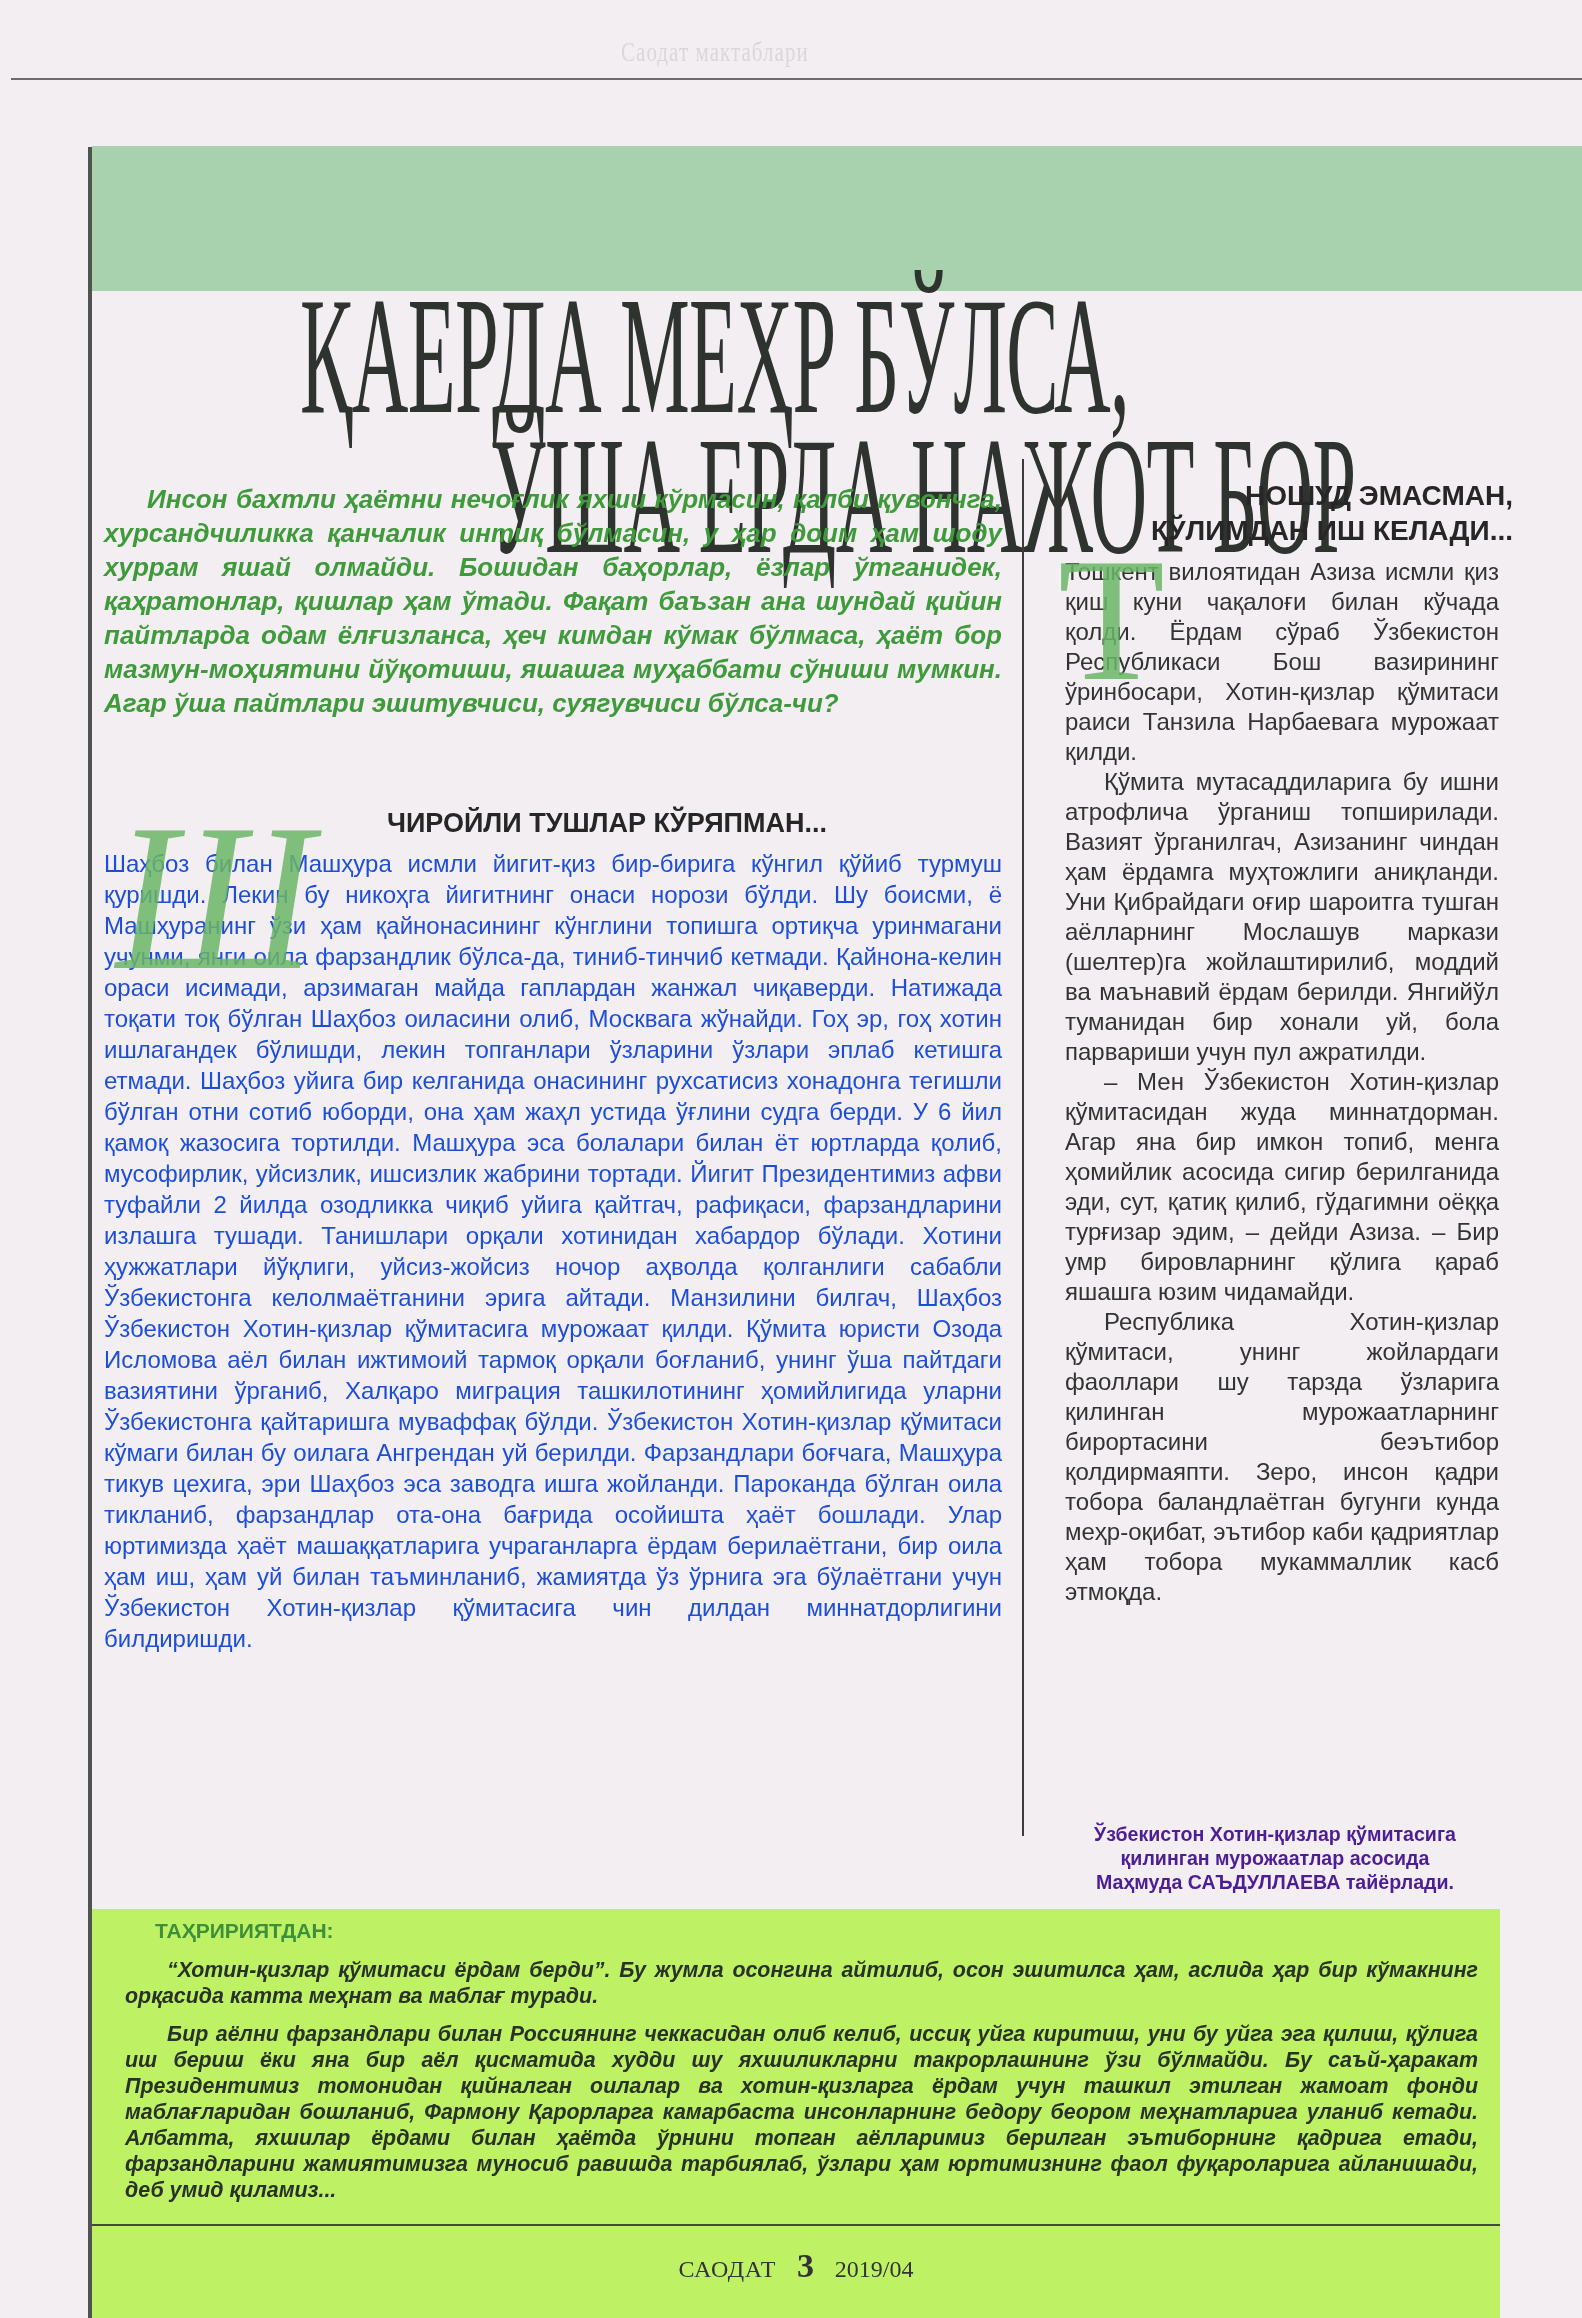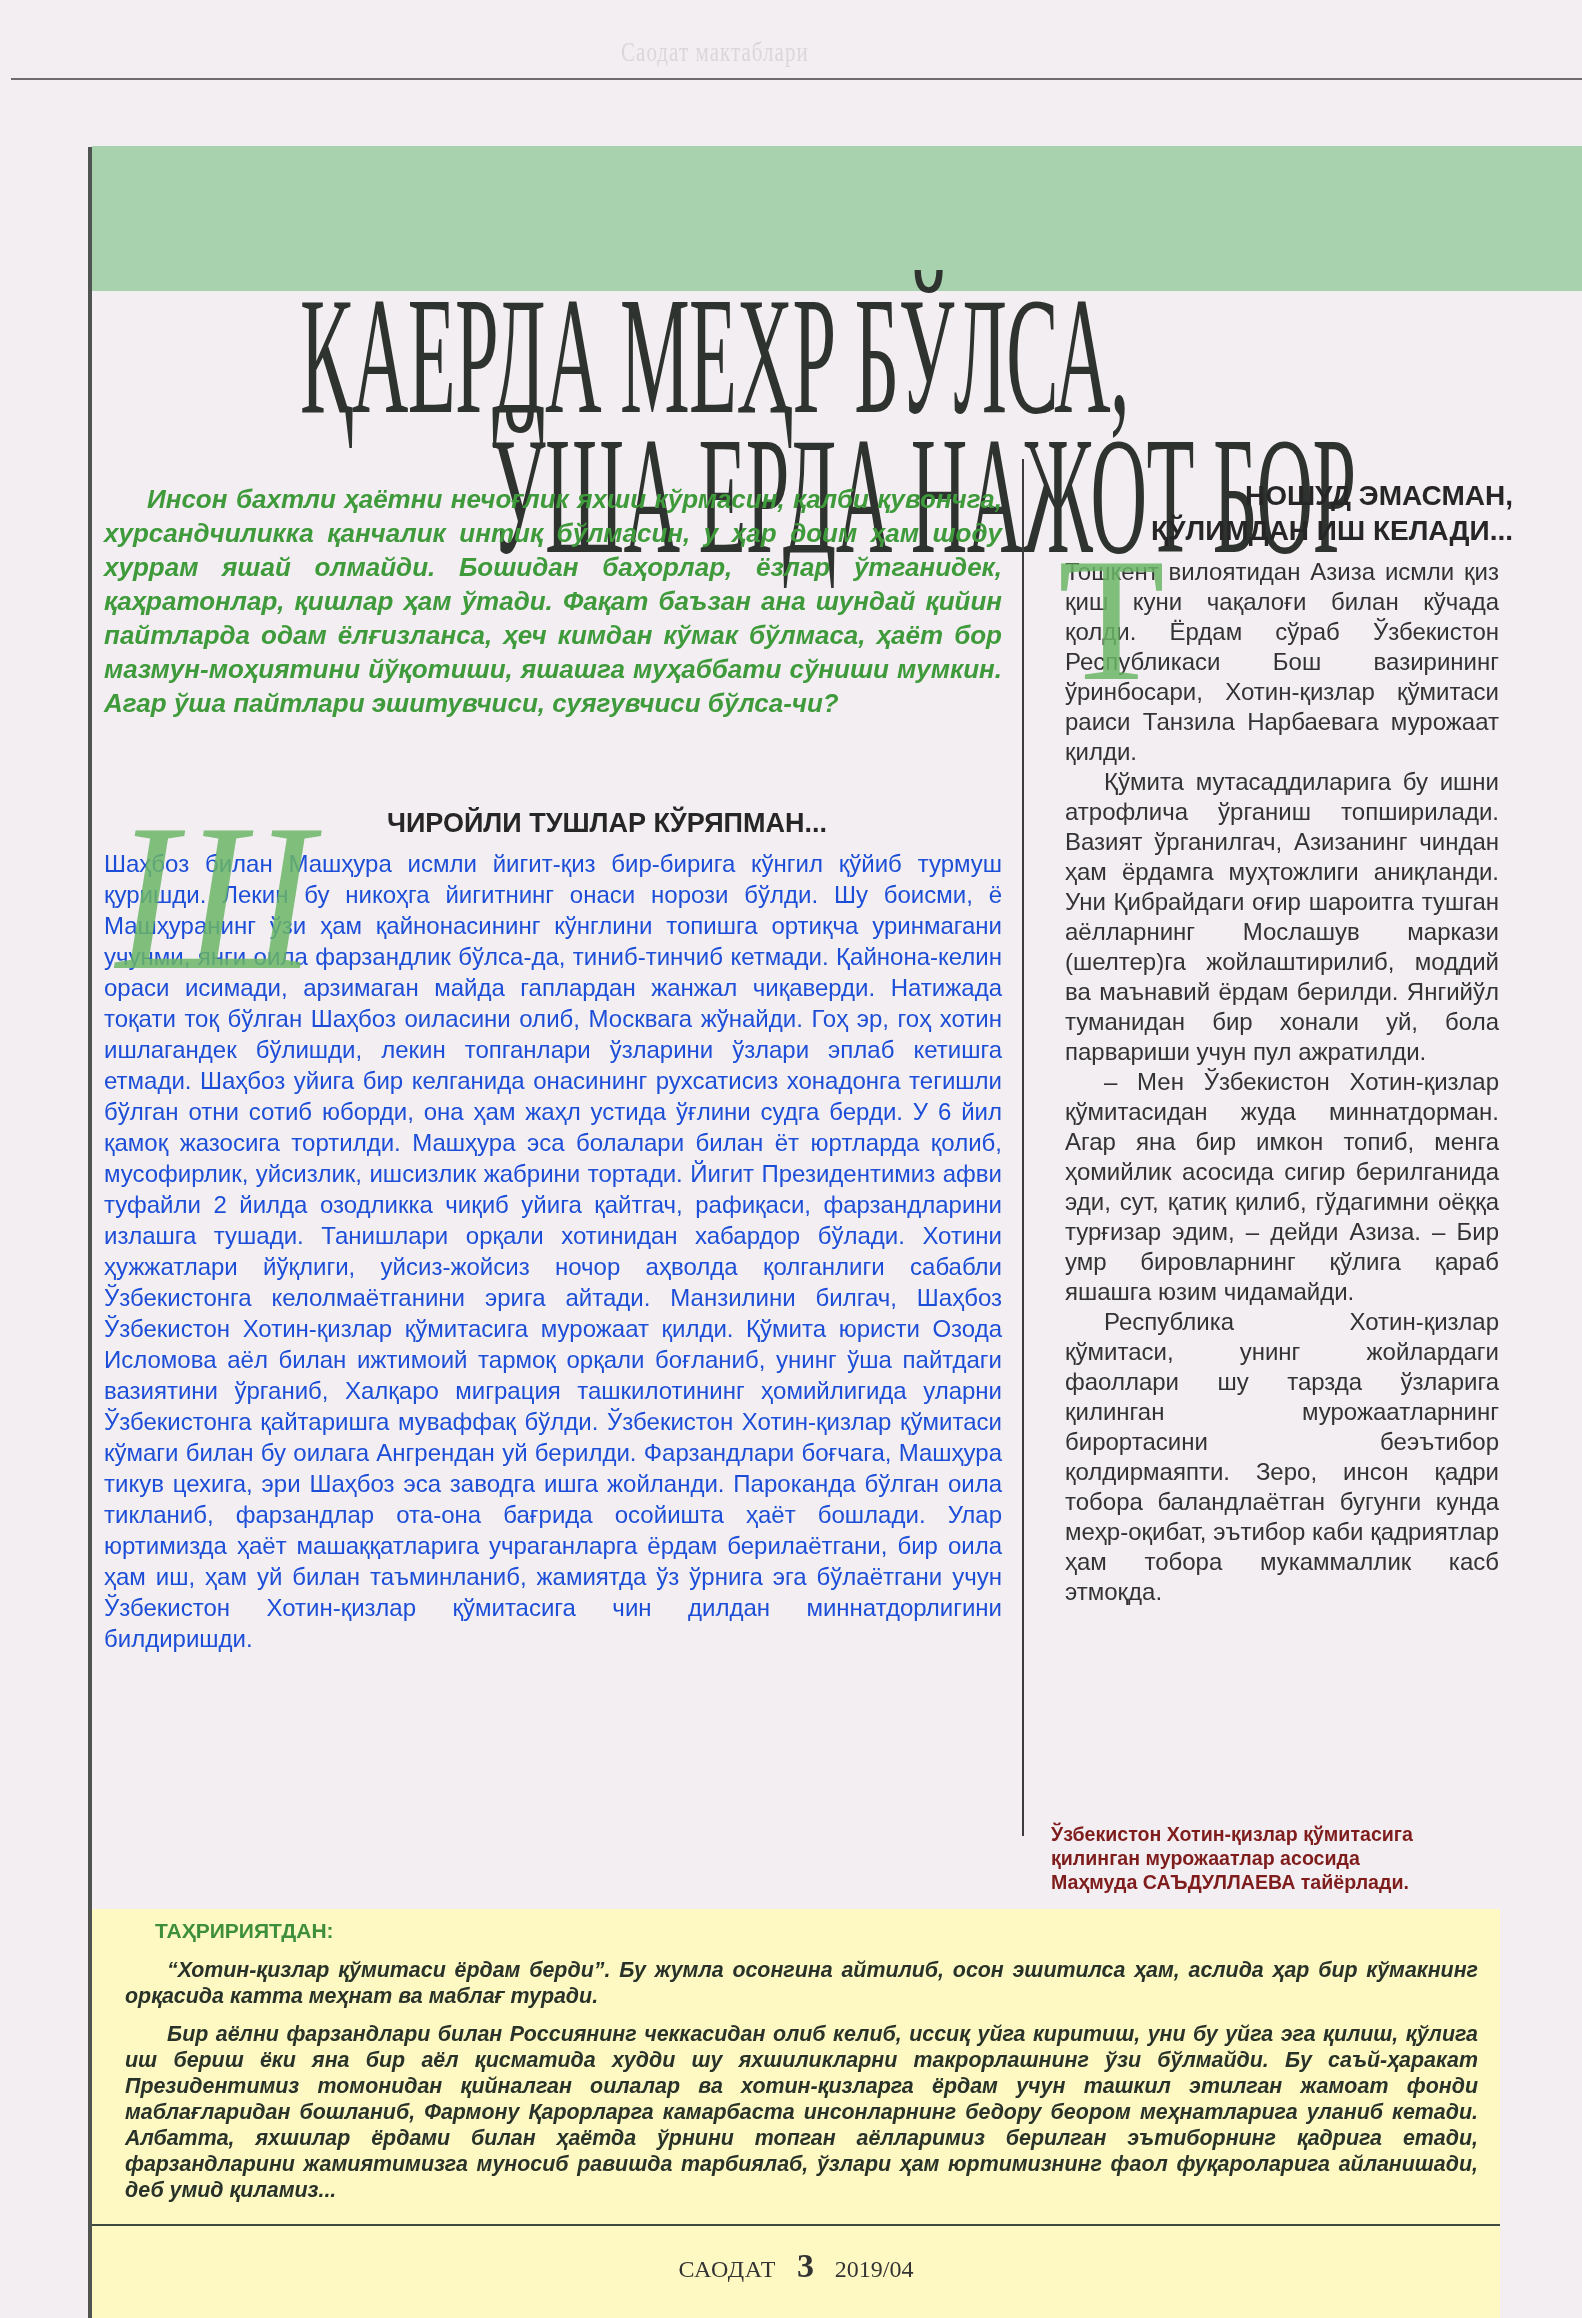--- a/index.html
+++ b/index.html
@@ -58,27 +58,27 @@
   .dropcap {
     position:absolute; font-family:"Liberation Serif", serif; color:#6bb667; opacity:0.85;
     pointer-events:none;
   }
   .dc-left { left:105px; top:792px; font-size:210px; font-style:italic; line-height:1; transform:scaleX(0.9); }
   .dc-right { left:1058px; top:533px; font-size:175px; line-height:1; }
   .col-divider {
     position:absolute; left:1022px; top:459px; width:2.1px; height:1377px; background:#3c3c3c;
   }
   .byline {
-    position:absolute; left:1051px; top:1822px; width:448px; text-align:left;
-    font-weight:bold; font-size:19.6px; line-height:24px; color:#7f1d1d;
+    position:absolute; left:1051px; top:1822px; width:448px; text-align:center;
+    font-weight:bold; font-size:19.6px; line-height:24px; color:#4c1d95;
   }
   .byline div { white-space:nowrap; }
 
   .editorial {
-    position:absolute; left:92px; top:1909px; width:1408px; height:409px; background:#fef9c3;
+    position:absolute; left:92px; top:1909px; width:1408px; height:409px; background:#bef264;
   }
   .ed-label {
     position:absolute; left:63px; top:9.8px; font-weight:bold; color:#3e8f3a; font-size:21px;
   }
   .ed-body {
     position:absolute; left:21px; top:36px; width:1377px;
     font-weight:bold; font-style:italic; font-size:21.4px; line-height:26px; text-align:justify; color:#283228;
   }
   .ed-body p { margin:12px; text-indent:42px; }
   .ed-rule { position:absolute; left:0; top:315px; width:1408px; height:2.1px; background:#3f4a3f; }

